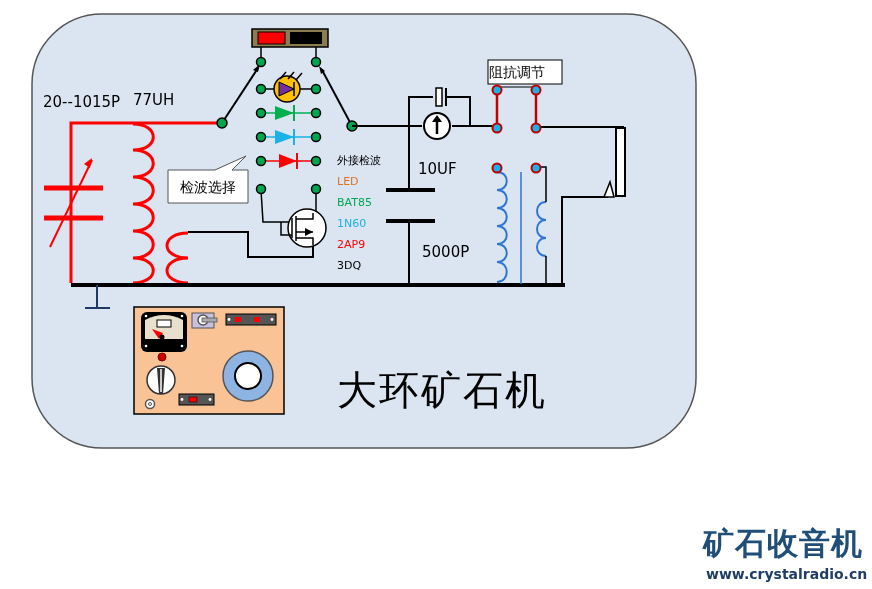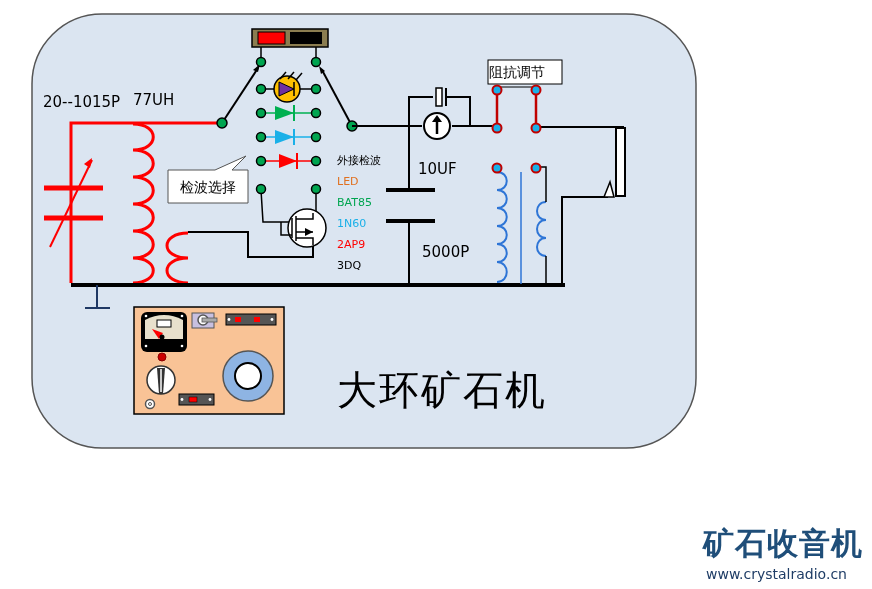--- a/index.html
+++ b/index.html
@@ -2,21 +2,21 @@
 <html><head>
   <meta charset="utf-8">
   <style>
     html, body { margin: 0; padding: 0; background: #ffffff; }
     body { width: 872px; height: 589px; position: relative; overflow: hidden;
            font-family: "DejaVu Sans", sans-serif; }
     #diagram { position: absolute; left: 0; top: 0; }
     .lbl { font-family: "DejaVu Sans", sans-serif; }
     .logo-cn { position: absolute; left: 703px; top: 523px; font-size: 31px; font-weight: bold;
                color: #1f4e79; letter-spacing: 1px; font-family: "DejaVu Sans", sans-serif; }
-    .logo-url { position: absolute; left: 706px; top: 566px; font-size: 14px; font-weight: normal;
+    .logo-url { position: absolute; left: 706px; top: 566px; font-size: 14px; font-weight: bold;
                 color: #1f3d66; font-family: "DejaVu Sans", sans-serif; }
   </style>
 </head>
 <body>
 
 <svg id="diagram" width="872" height="589" viewBox="0 0 872 589">
 
   <rect x="32" y="14" width="664" height="434" rx="70" ry="70" fill="#dbe5f1" stroke="#555" stroke-width="1.5"></rect>
 
   <g stroke="#ff0000" stroke-width="3" fill="none">

